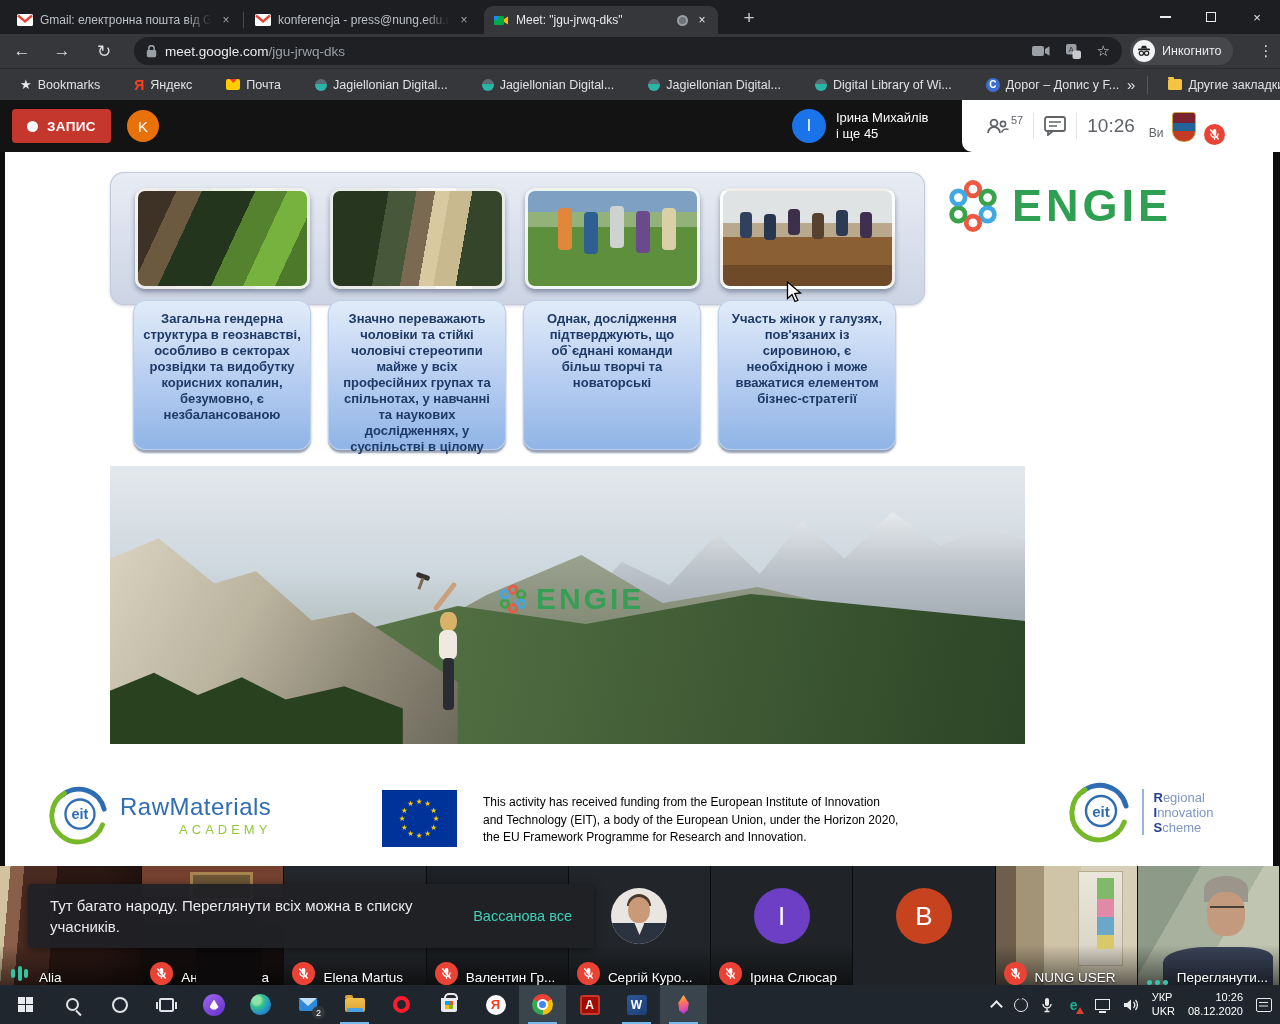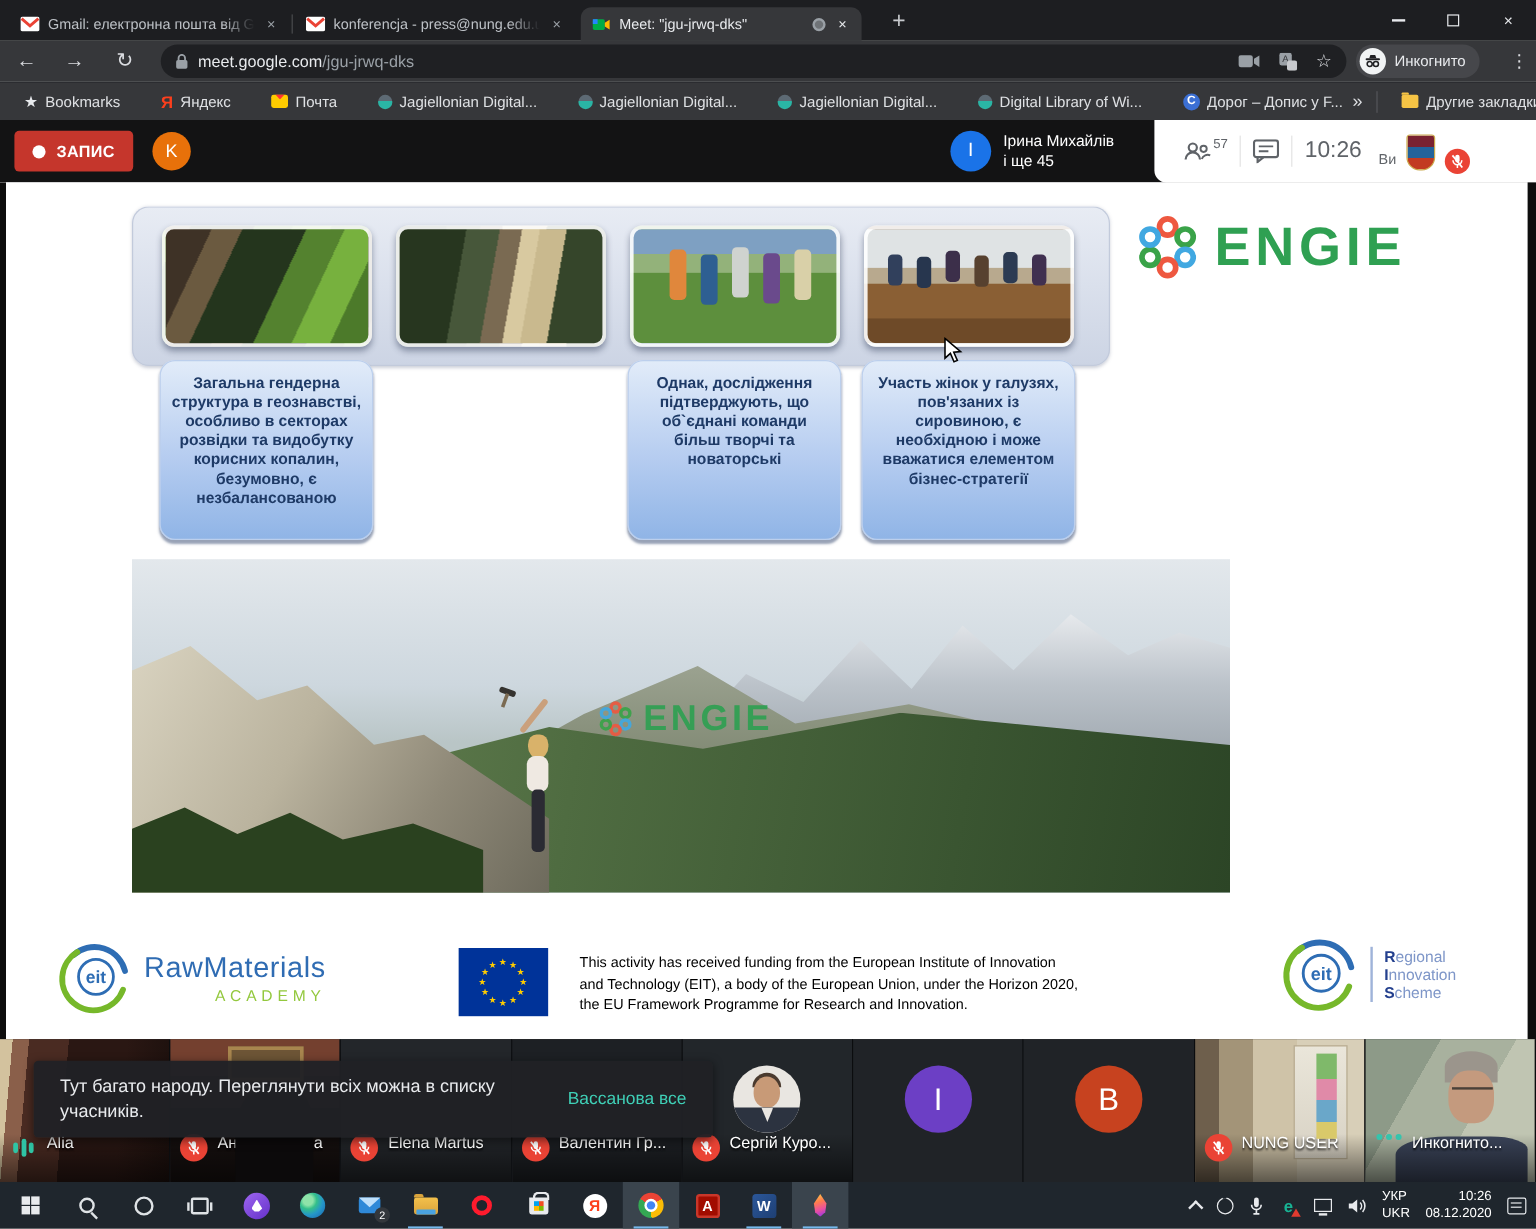--- a/index.html
+++ b/index.html
@@ -136,21 +136,21 @@
   .funding{position:absolute;left:483px;top:642px;width:500px;font-size:12px;color:#000000;line-height:17.5px}
   .eitris{position:absolute;left:1068px;top:628px;display:flex;align-items:center;gap:10px}
   .risdiv{width:1.5px;height:46px;background:#9fb3d9}
   .ris-line{font-size:13px;color:#7e96c8;line-height:15px}
   .ris-line::first-letter{color:#24408e;font-weight:bold}
   .cursor{position:absolute;left:786px;top:129px}
 
   
   .filmstrip{position:absolute;left:0;top:866px;width:1280px;height:119px;background:#141619;display:flex}
   .tile{flex:1;position:relative;overflow:hidden;border-right:1px solid #0b0c0e}
-  .namebar{position:absolute;left:0;right:0;bottom:0;height:40px;display:flex;align-items:flex-start;gap:8px;
+  .namebar{position:absolute;left:0;right:0;bottom:0;height:40px;display:flex;align-items:flex-end;gap:8px;
     padding:0 8px;background:linear-gradient(transparent,rgba(0,0,0,.55))}
   .pname{color:#fff;font-size:13.5px;white-space:nowrap;overflow:hidden;text-shadow:0 1px 2px rgba(0,0,0,.9)}
   .mic-off{width:23px;height:23px;border-radius:50%;background:#ea4335;flex:none;
     display:flex;align-items:center;justify-content:center}
   .bars{display:flex;align-items:center;gap:2.5px;width:23px;height:23px;justify-content:center;flex:none}
   .bars i{width:4px;border-radius:2px;background:#2fc4a4;display:block}
   .bars i:nth-child(1){height:9px}.bars i:nth-child(2){height:15px}.bars i:nth-child(3){height:9px}
   .dots{display:flex;gap:3px;width:23px;justify-content:center;flex:none}
   .dots i{width:5px;height:5px;border-radius:50%;background:#35c4ad;display:block}
   .pav{position:absolute;left:50%;top:22px;transform:translateX(-50%);width:56px;height:56px;border-radius:50%;
@@ -411,20 +411,23 @@
     <div class="photopanel">
       <div class="photo p1"></div>
       <div class="photo p2"></div>
       <div class="photo p3"></div>
       <div class="photo p4"></div>
     </div>
 
     <div class="card c1">
         <p>Загальна гендерна структура в геознавстві, особливо в секторах розвідки та видобутку корисних копалин, безумовно, є незбалансованою</p>
       </div>
+    <div class="card c2">
+        <p>Значно переважають чоловіки та стійкі чоловічі стереотипи майже у всіх професійних групах та спільнотах, у навчанні та наукових дослідженнях, у суспільстві в цілому</p>
+      </div>
     <div class="card c3">
         <p>Однак, дослідження підтверджують, що об`єднані команди більш творчі та новаторські</p>
       </div>
     <div class="card c4">
         <p>Участь жінок у галузях, пов'язаних із сировиною, є необхідною і може вважатися елементом бізнес-стратегії</p>
       </div>
 
     <div class="engielogo">
       <svg width="54" height="54" viewBox="0 0 48 48">
         <g fill="none" stroke-width="4.2" stroke-linecap="round">
@@ -581,20 +584,30 @@
               <rect x="4" y="1" width="4" height="7" rx="2" fill="#fff"></rect>
               <path d="M2 6 a4 4 0 0 0 8 0 M6 10 v3" stroke="#fff" stroke-width="1.4" fill="none"></path>
               <line x1="1.5" y1="1.5" x2="10.5" y2="12.5" stroke="#fff" stroke-width="1.6"></line>
             </svg>
           </span>
           <span class="pname">Сергій Куро...</span>
         </div>
     </div>
     <div class="tile t6">
       <div class="pav" style="background:#6c3fc5">І</div>
+      <div class="namebar">
+          <span class="mic-off">
+            <svg width="11" height="13" viewBox="0 0 12 14">
+              <rect x="4" y="1" width="4" height="7" rx="2" fill="#fff"></rect>
+              <path d="M2 6 a4 4 0 0 0 8 0 M6 10 v3" stroke="#fff" stroke-width="1.4" fill="none"></path>
+              <line x1="1.5" y1="1.5" x2="10.5" y2="12.5" stroke="#fff" stroke-width="1.6"></line>
+            </svg>
+          </span>
+          <span class="pname">Ірина Слюсар</span>
+        </div>
     </div>
     <div class="tile t7">
       <div class="pav" style="background:#c7421f">В</div>
     </div>
     <div class="tile t8">
       <div class="namebar">
           <span class="mic-off">
             <svg width="11" height="13" viewBox="0 0 12 14">
               <rect x="4" y="1" width="4" height="7" rx="2" fill="#fff"></rect>
               <path d="M2 6 a4 4 0 0 0 8 0 M6 10 v3" stroke="#fff" stroke-width="1.4" fill="none"></path>
@@ -608,21 +621,21 @@
       <div class="m-hair"></div>
       <div class="m-face"></div>
       <div class="m-glasses"></div>
       <div class="m-body"></div>
       <div class="namebar">
           <span class="dots">
             <i></i>
             <i></i>
             <i></i>
           </span>
-          <span class="pname">Инкогнито...</span>
+          <span class="pname">Переглянути...</span>
         </div>
     </div>
 
     <div class="toast">
       <div class="msg">
         <span>Тут багато народу. Переглянути всіх можна в списку</span><br><span>учасників.</span>
       </div>
       <span class="action">Вассанова все</span>
     </div>
   </div>

